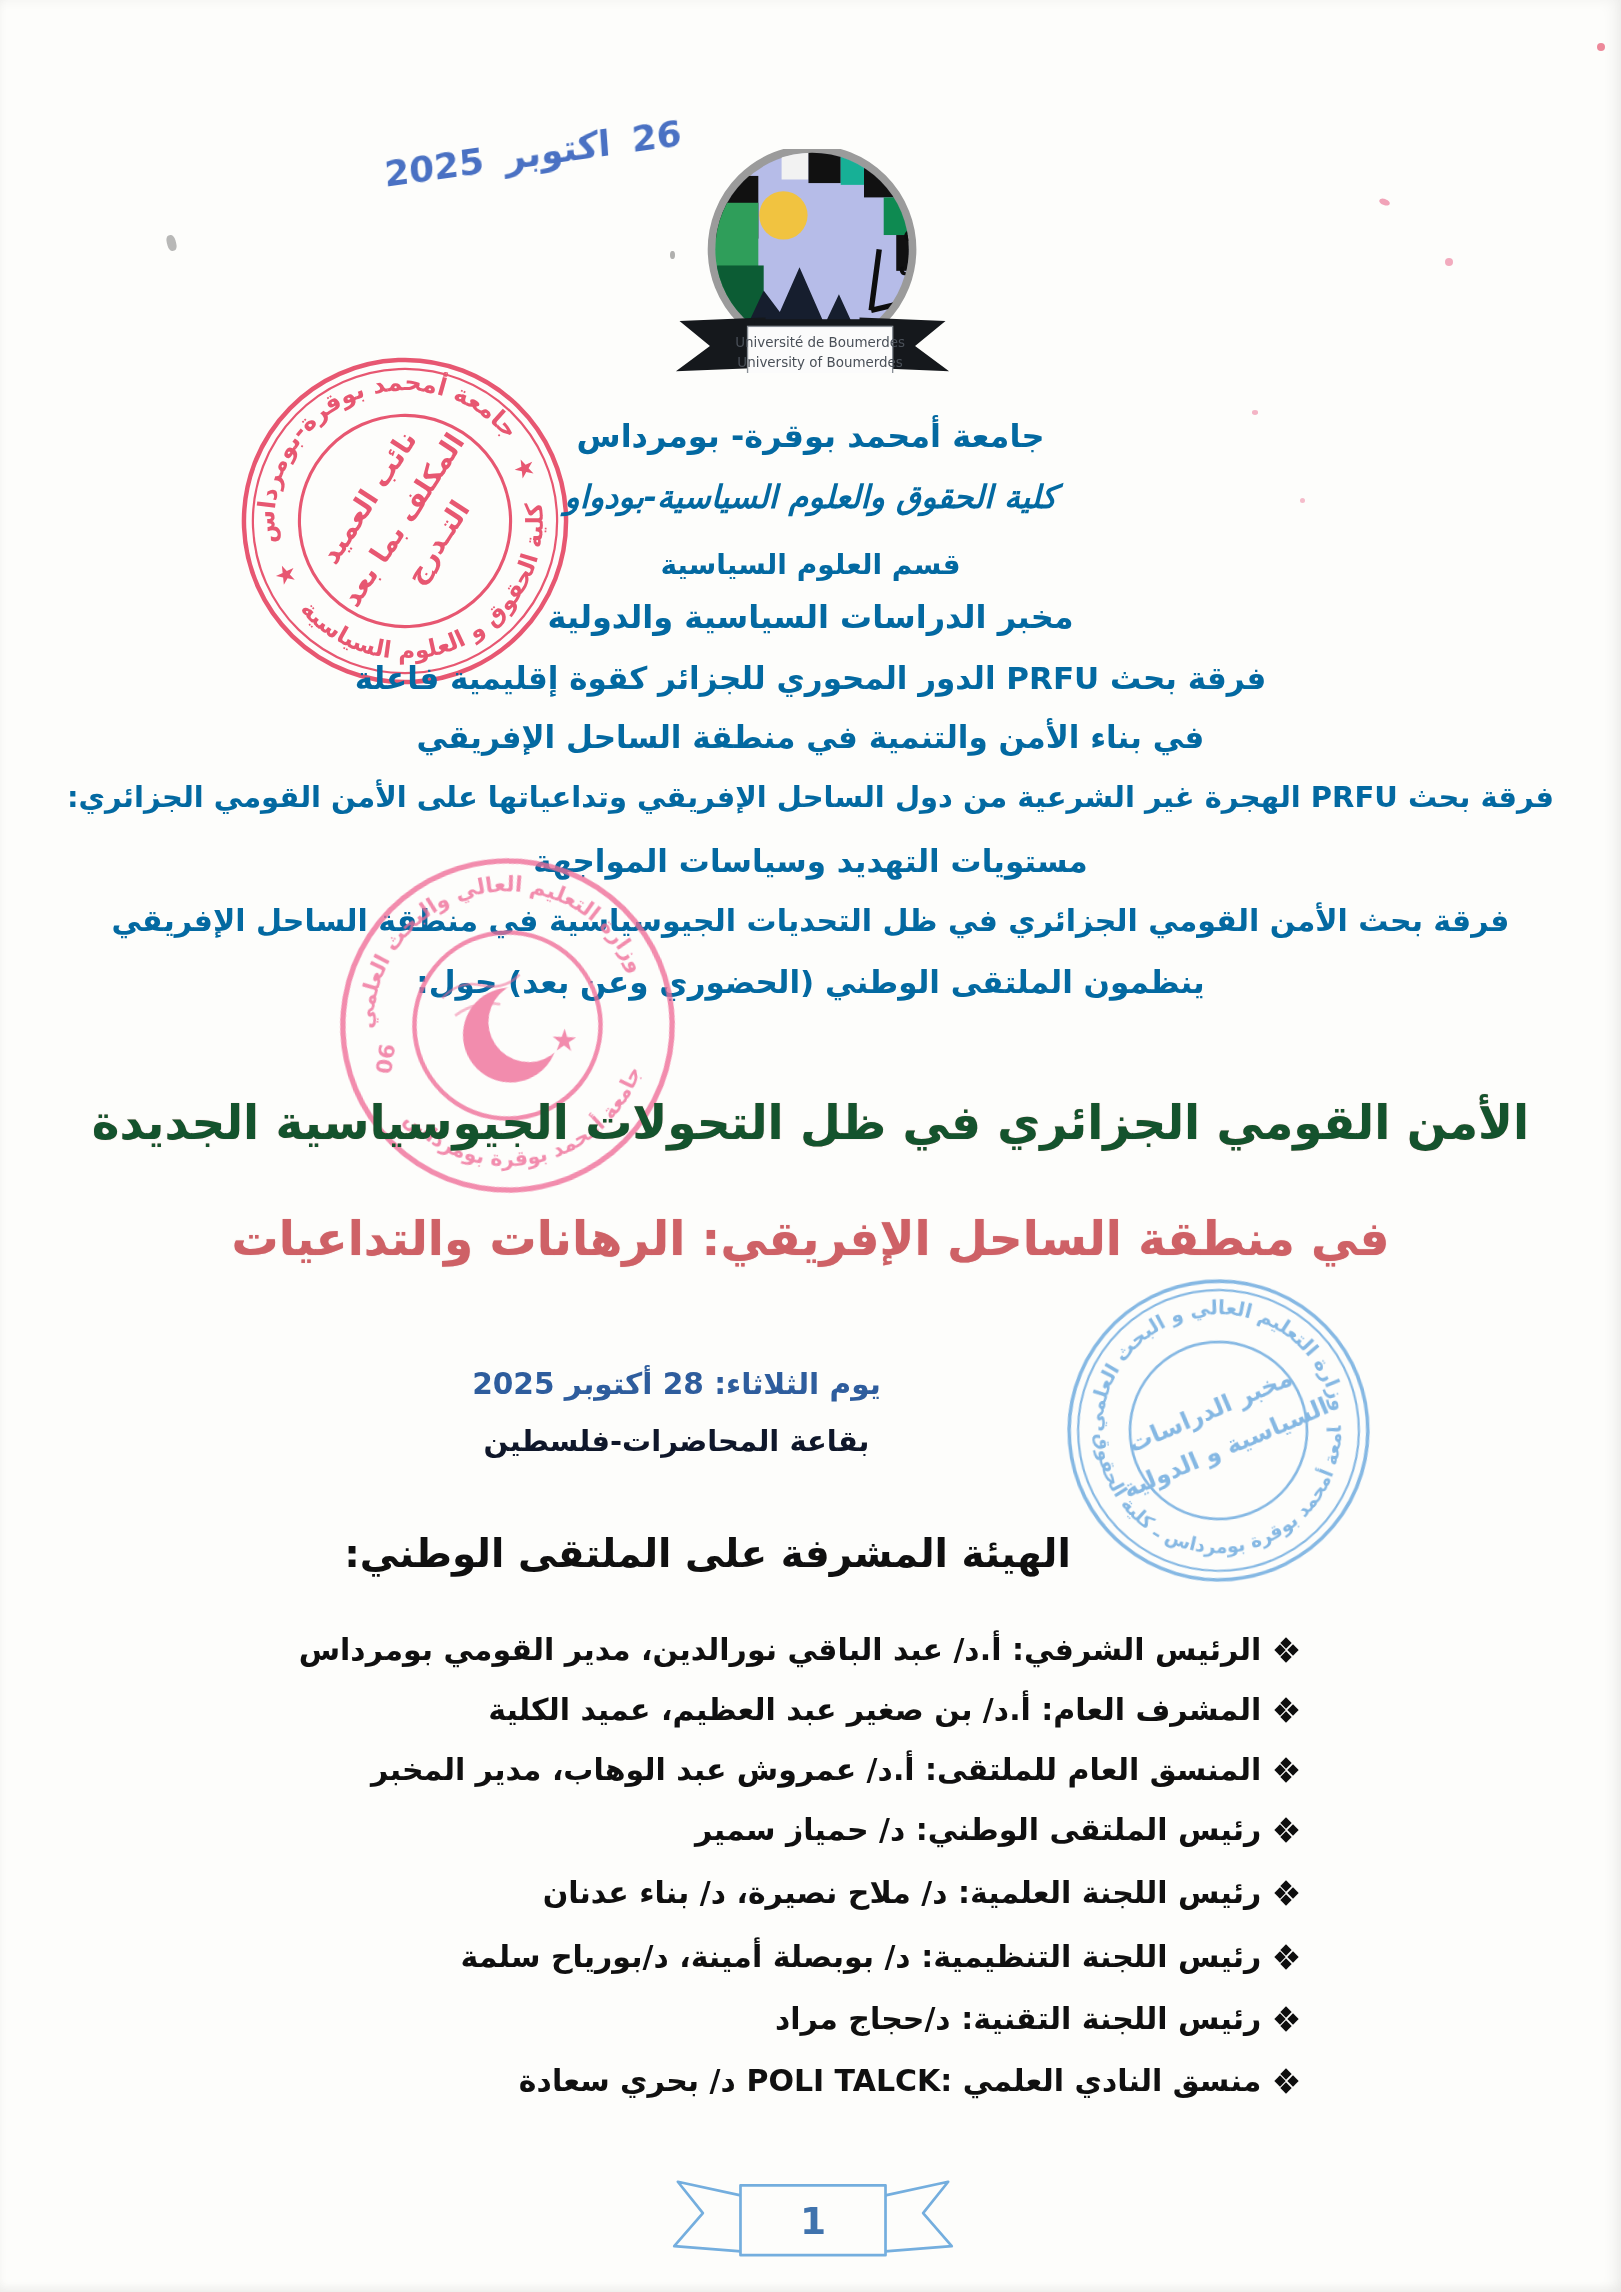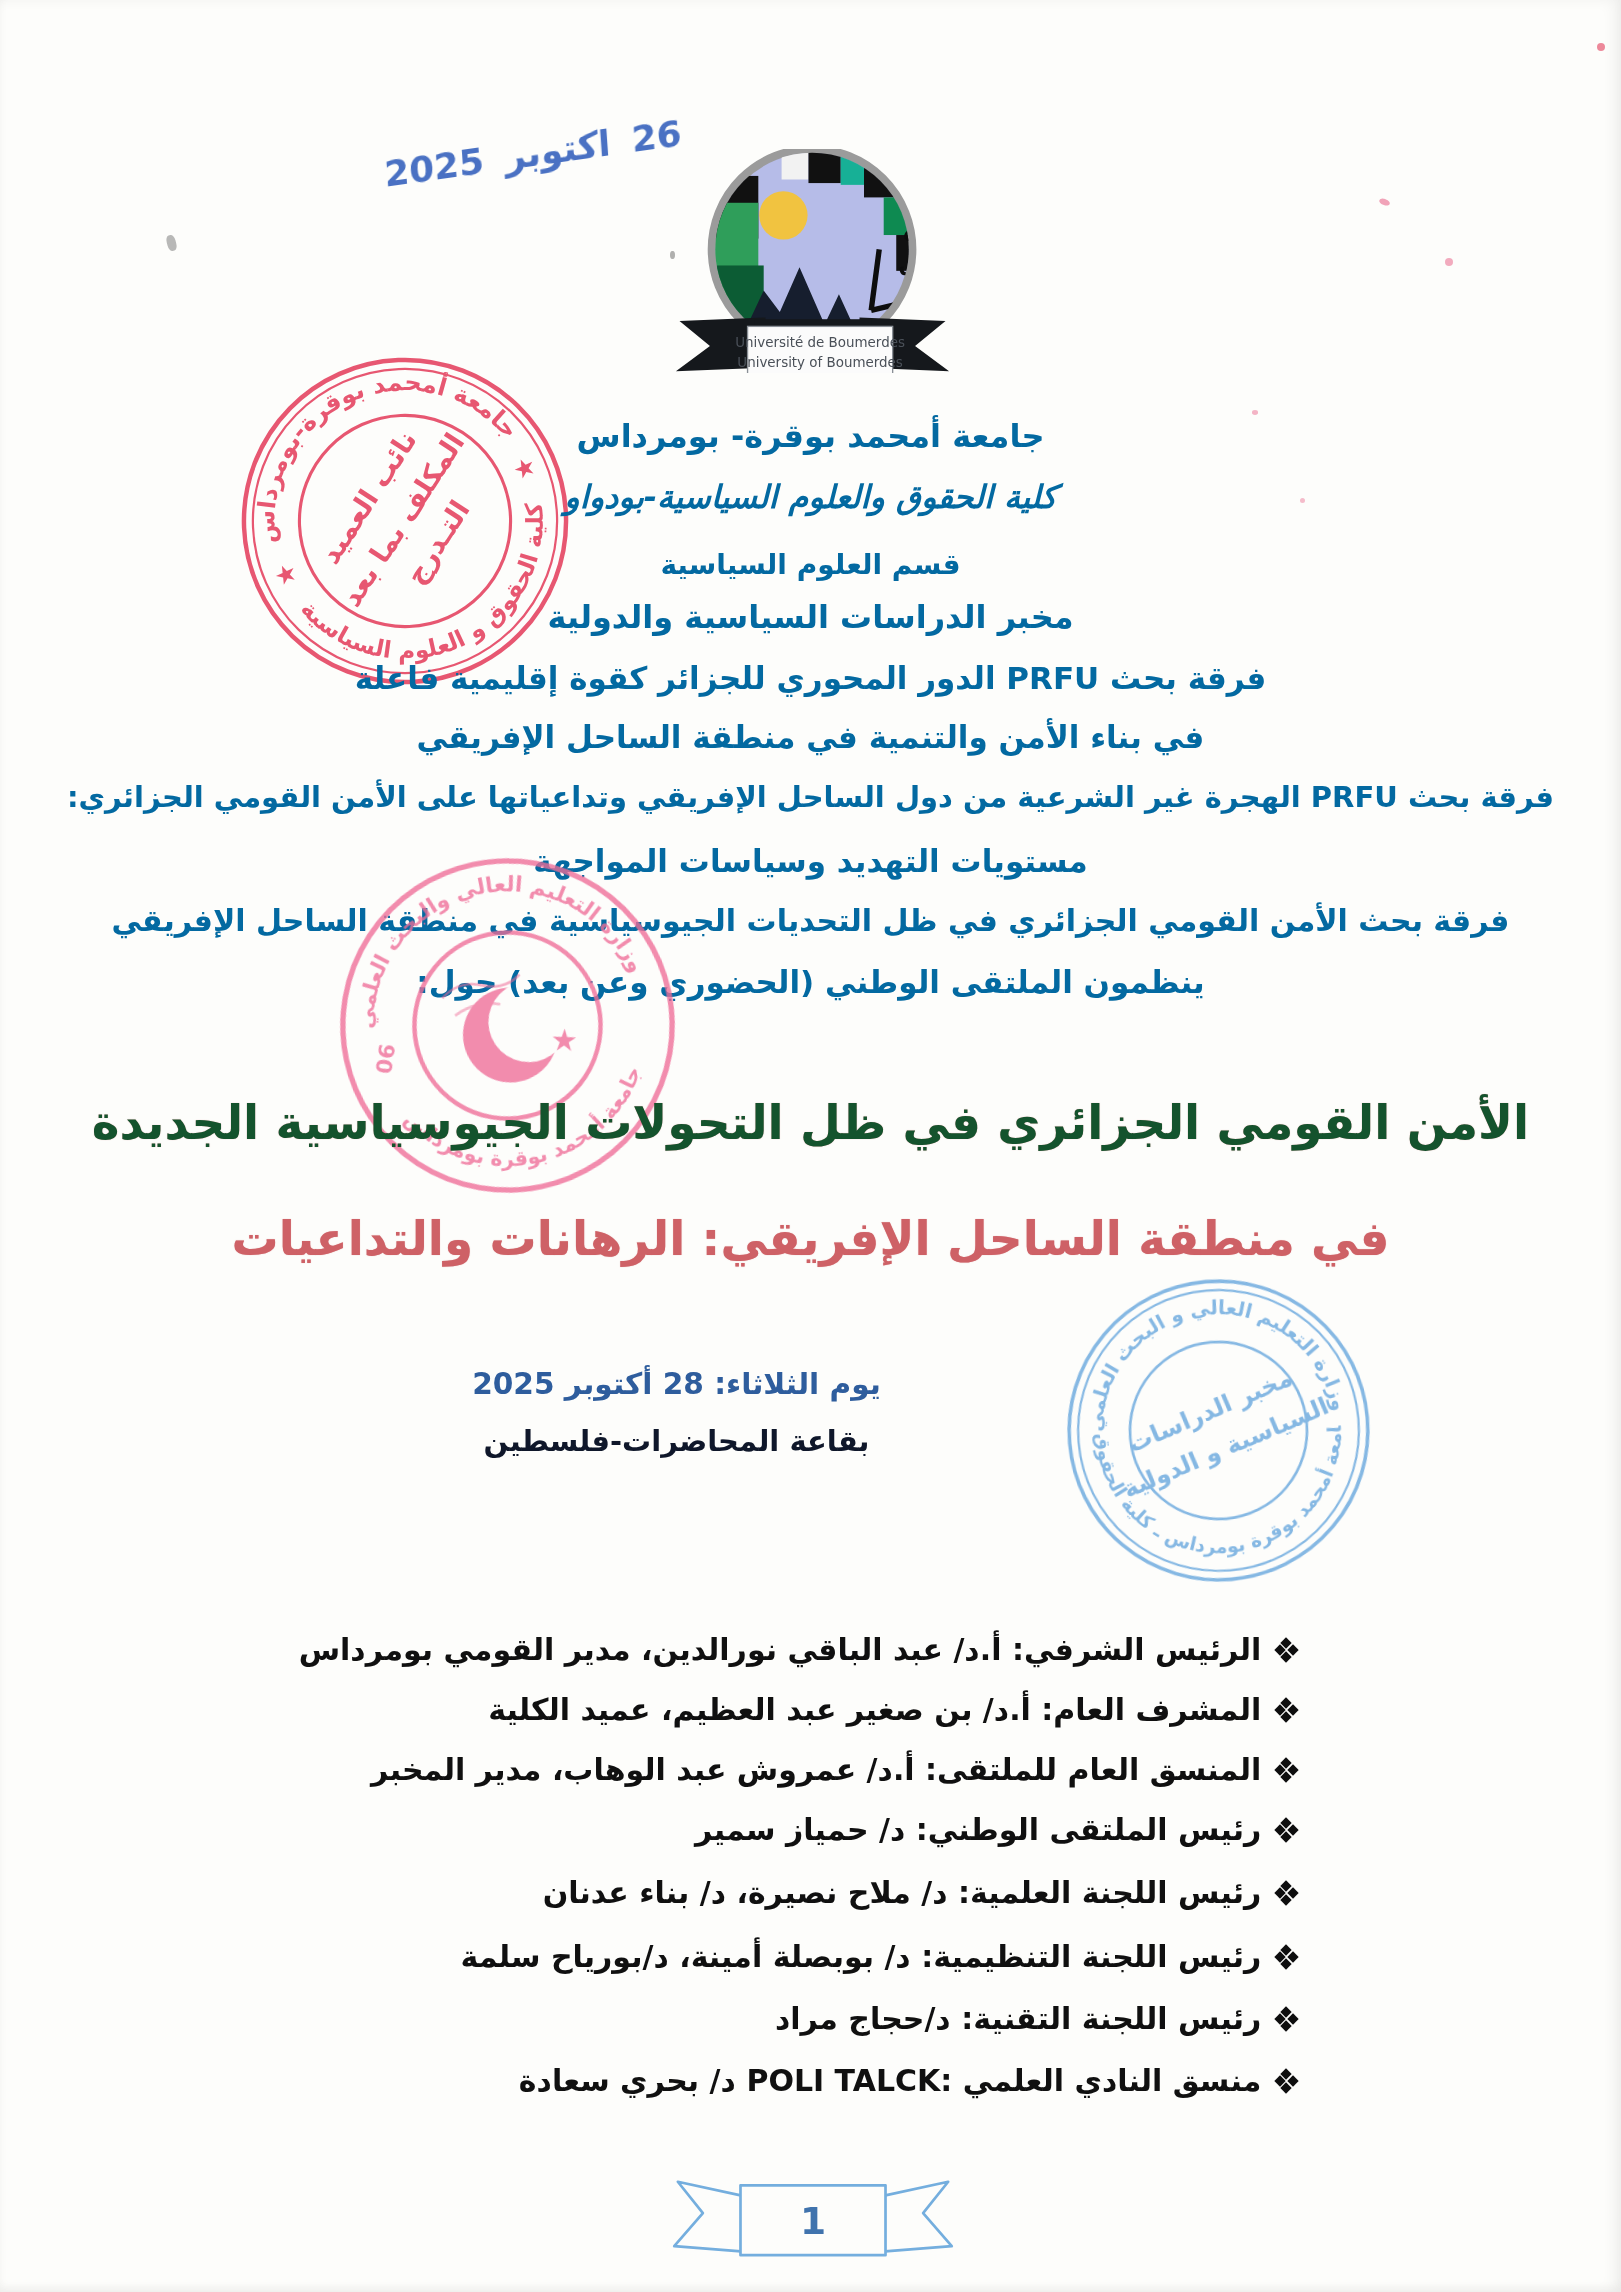--- a/index.html
+++ b/index.html
@@ -184,20 +184,21 @@
     <g fill="#79b1e1" font-weight="bold">
       <text font-size="22"><textPath href="#blueTop" startOffset="50%" text-anchor="middle">وزارة التعليم العالي و البحث العلمي</textPath></text>
       <text font-size="21"><textPath href="#blueBot" startOffset="50%" text-anchor="middle">★ جامعة أمحمد بوقرة بومرداس ـ كلية الحقوق ★</textPath></text>
       <g transform="rotate(-18 175 175)" text-anchor="middle" font-size="27" direction="rtl">
         <text x="175" y="160">مخبر الدراسات</text>
         <text x="175" y="205">السياسية و الدولية</text>
       </g>
     </g>
   </svg>
 
+  <div class="heading" style="top:1531px;">الهيئة المشرفة على الملتقى الوطني:</div>
 
   <div>
     <div class="item" style="top:1632px;">
       <span class="b4">
           <i class="dt"></i>
           <i class="db"></i>
           <i class="dl"></i>
           <i class="dr"></i>
         </span>
       <span>الرئيس الشرفي: أ.د/ عبد الباقي نورالدين، مدير القومي بومرداس</span>

